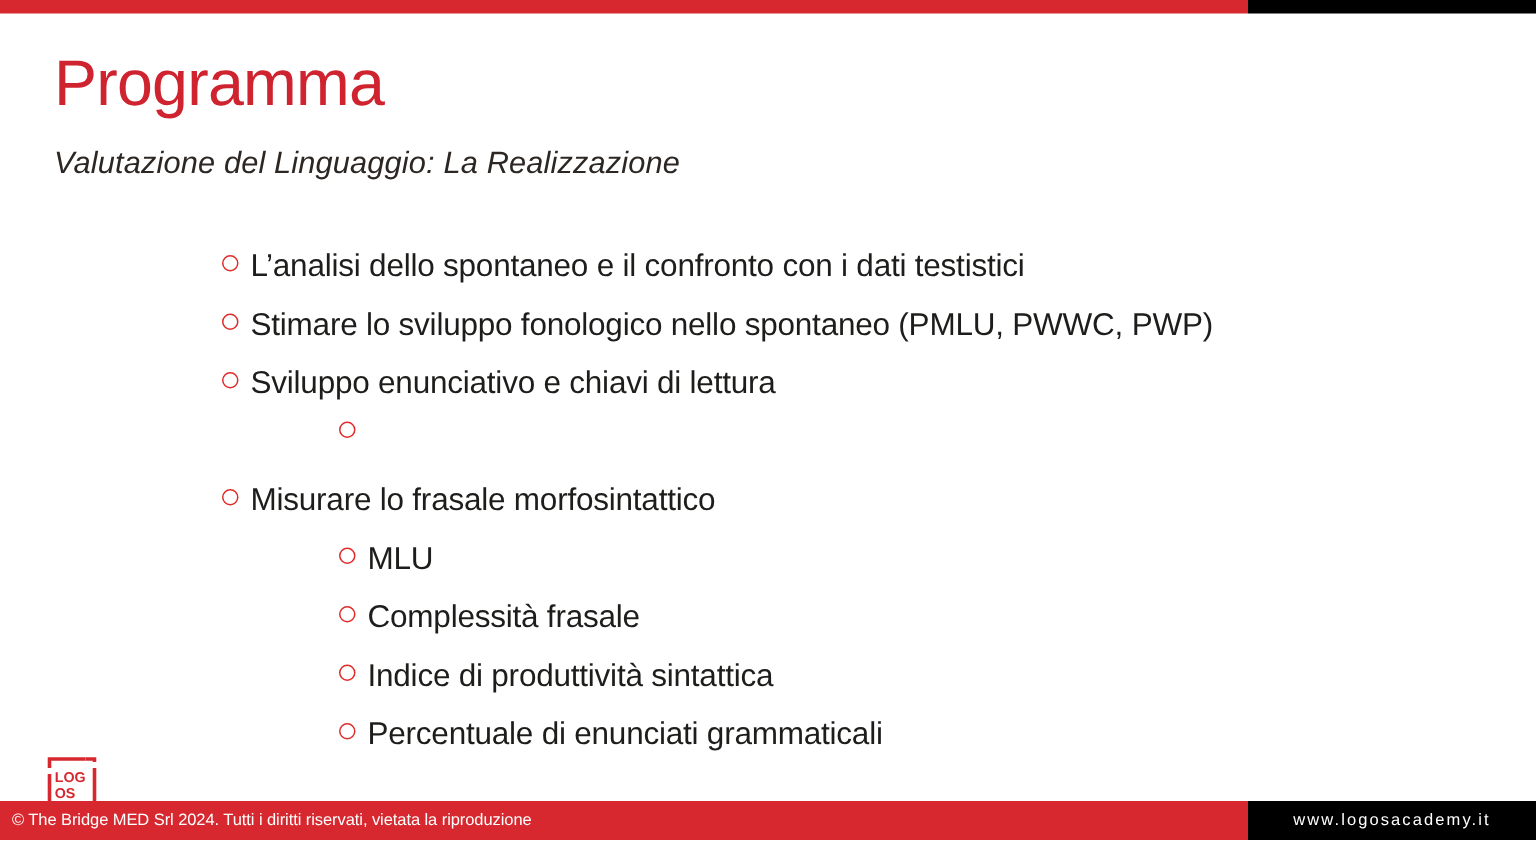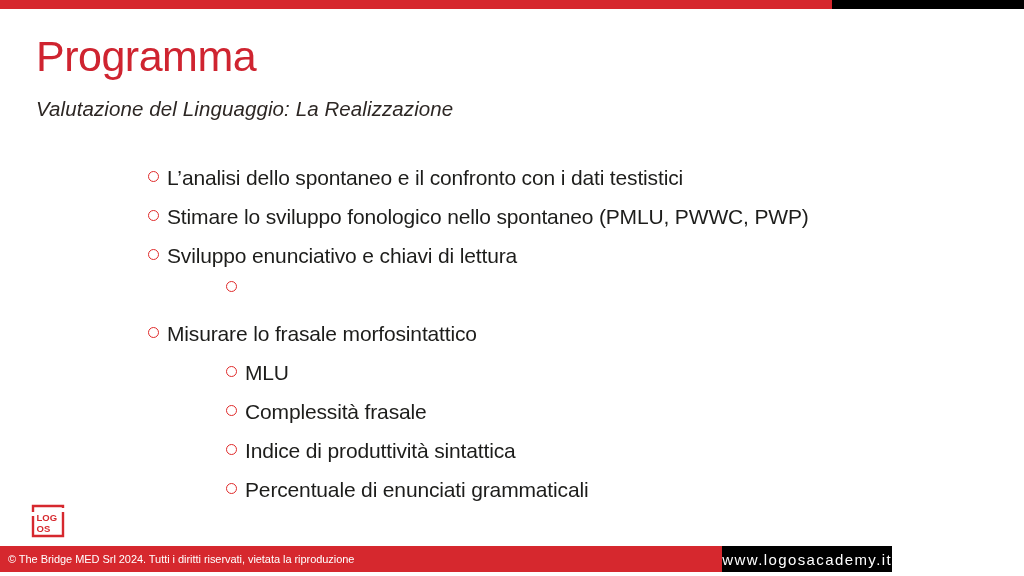--- a/index.html
+++ b/index.html
@@ -112,22 +112,22 @@
     width: 36px;
     height: 36px;
     margin-left: 18px;
   }
   .logo svg { display: block; }
 
   
   .footer {
     position: absolute;
     left: 0;
-    bottom: 4px;
-    width: 892px;
+    bottom: 16px;
+    width: 1024px;
     height: 26px;
     display: flex;
     align-items: center;
   }
   .footer-red {
     width: 832px;
     height: 100%;
     background: #d6282e;
     display: flex;
     align-items: center;
@@ -141,21 +141,21 @@
   }
   .footer-black {
     width: 192px;
     height: 100%;
     background: #000000;
     display: flex;
     align-items: center;
     justify-content: center;
   }
   .footer-black .txt {
-    font-size: 15px;
+    font-size: 11px;
     color: #ffffff;
     letter-spacing: 1.4px;
     white-space: nowrap;
   }
 </style>
 </head>
 <body>
 
 <div class="slide">
 

